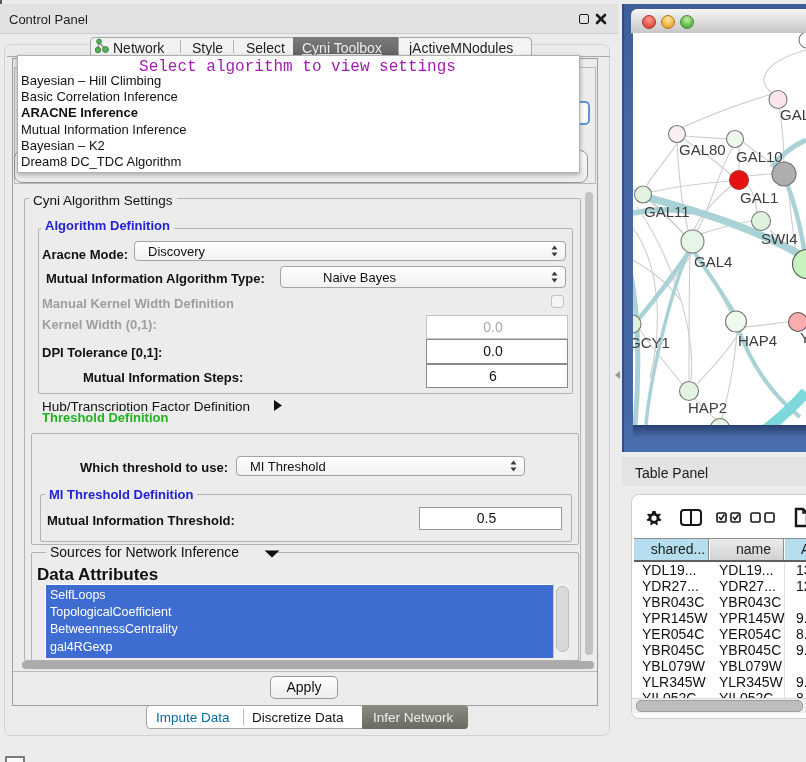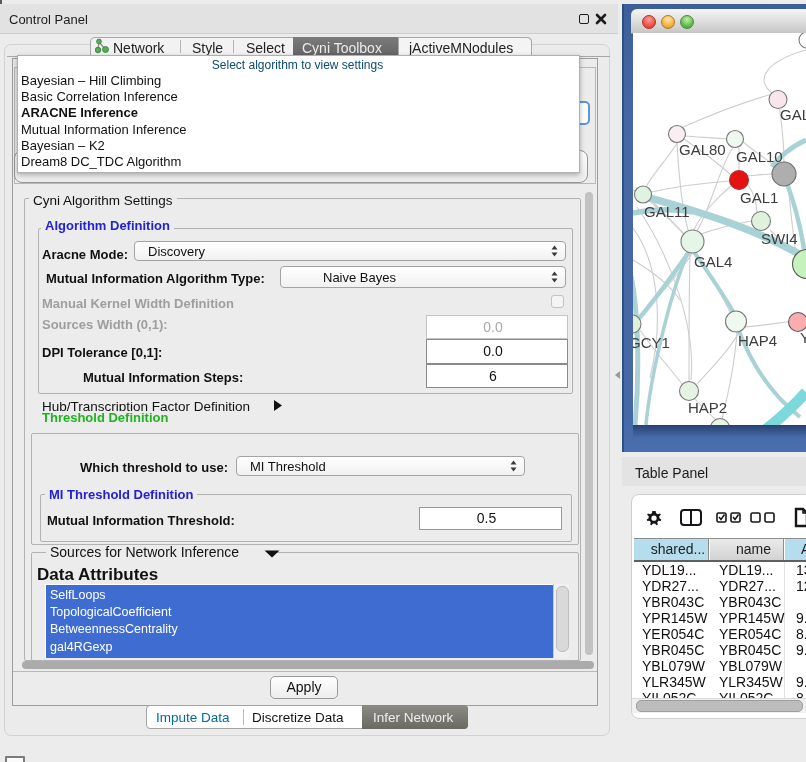--- a/index.html
+++ b/index.html
@@ -39,21 +39,21 @@
   <circle cx="4" cy="3.5" r="2.4" fill="#55b055" stroke="#2e7d32" stroke-width="0.8"></circle>
   <circle cx="3" cy="12" r="2.8" fill="#55b055" stroke="#2e7d32" stroke-width="0.8"></circle>
   <circle cx="10.5" cy="11.5" r="3" fill="#55b055" stroke="#2e7d32" stroke-width="0.8"></circle>
 </svg>
 <div class="abs" style="left:113px;top:40px;font-size:14px;color:#222;">Network</div>
 <div class="abs" style="left:180px;top:40px;width:1px;height:13px;background:#b4b4b4;"></div>
 <div class="abs" style="left:192px;top:40px;font-size:14px;color:#222;">Style</div>
 <div class="abs" style="left:233px;top:40px;width:1px;height:13px;background:#b4b4b4;"></div>
 <div class="abs" style="left:246px;top:40px;font-size:14px;color:#222;">Select</div>
 <div class="abs" style="left:293px;top:37px;width:105px;height:19px;background:linear-gradient(#7b7b7b,#646464);"></div>
-<div class="abs" style="left:302px;top:40px;font-size:14px;color:#ececec;">Cyni Toolbox</div>
+<div class="abs" style="left:302px;top:40px;font-size:14px;color:#ececec;text-decoration:underline;">Cyni Toolbox</div>
 <div class="abs" style="left:398px;top:37px;width:132px;height:20px;background:#f4f4f4;border:1px solid #a8a8a8;border-radius:0 5px 0 0;"></div>
 <div class="abs" style="left:409px;top:40px;font-size:14px;color:#222;">jActiveMNodules</div>
 
 <div class="abs" style="left:12px;top:58px;width:584px;height:646px;background:#ececec;border:1px solid #9e9e9e;"></div>
 
 <div class="abs" style="left:14px;top:67px;width:580px;height:115px;border:1px solid #b8b8b8;"></div>
 <div class="abs" style="left:480px;top:101px;width:106px;height:20px;background:#fff;border:2px solid #5b97d8;border-radius:5px;"></div>
 <div class="abs" style="left:14px;top:150px;width:572px;height:31px;background:linear-gradient(#fdfdfd,#ececec);border:1px solid #979797;border-radius:8px;"></div>
 
 <div class="groupbox" style="left:24px;top:198px;width:555px;height:461px;"></div>
@@ -73,21 +73,21 @@
 <div class="lbl b" style="left:46px;top:271px;">Mutual Information Algorithm Type:</div>
 <div class="combo" style="left:280px;top:266px;width:284px;height:20px;">
   <span class="txt" style="left:42px;">Naive Bayes</span>
     <svg class="arrs" width="7" height="12" viewBox="0 0 7 12">
       <path d="M0.5 4.5 L3.5 0.5 L6.5 4.5 Z" fill="#3a3a3a"></path>
       <path d="M0.5 7.5 L3.5 11.5 L6.5 7.5 Z" fill="#3a3a3a"></path>
     </svg>
 </div>
 <div class="lbl b gray" style="left:42px;top:296px;">Manual Kernel Width Definition</div>
 <div class="abs" style="left:551px;top:295px;width:11px;height:11px;background:#f4f4f4;border:1px solid #c2c2c2;border-radius:3px;"></div>
-<div class="lbl b gray" style="left:42px;top:317px;">Sources Width (0,1):</div>
+<div class="lbl b gray" style="left:42px;top:317px;">Kernel Width (0,1):</div>
 <div class="field" style="left:426px;top:315px;width:132px;height:22px;border:1px solid #c4c4c4;color:#a9a9a9;padding-right:8px;line-height:22px;">0.0</div>
 <div class="lbl b" style="left:42px;top:345px;">DPI Tolerance [0,1]:</div>
 <div class="field" style="left:426px;top:339px;width:132px;height:23px;border:1px solid #8a8a8a;padding-right:8px;line-height:23px;">0.0</div>
 <div class="lbl b" style="left:42px;top:370px;margin-left:41px;">Mutual Information Steps:</div>
 <div class="field" style="left:426px;top:364px;width:132px;height:22px;border:1px solid #8a8a8a;padding-right:8px;line-height:22px;">6</div>
 
 <div class="lbl" style="left:42px;top:399px;font-size:13.5px;">Hub/Transcription Factor Definition</div>
 <svg class="abs" style="left:272px;top:399px;" width="12" height="13">
     <path d="M2 1 L10 6.5 L2 12 Z" fill="#111"></path>
   </svg>
@@ -137,21 +137,21 @@
 <div class="abs" style="left:252px;top:710px;font-size:13.5px;color:#111;">Discretize Data</div>
 <div class="abs" style="left:373px;top:710px;font-size:13.5px;color:#eeeeec;">Infer Network</div>
 
 <div class="abs" style="left:5px;top:756px;width:16px;height:10px;background:linear-gradient(#ffffff,#ececec);border:2px solid #7b7b7b;border-radius:1px;"></div>
 
 <svg class="abs" style="left:615px;top:371px;" width="6" height="8">
     <path d="M5 0 L0 4 L5 8 Z" fill="#9a9a9a"></path>
   </svg>
 
 <div class="abs" style="left:17px;top:55px;width:561px;height:116px;background:#fff;border:1px solid #b0b0b0;box-shadow:0 2px 5px rgba(0,0,0,0.3);"></div>
-<div class="abs" style="left:17px;top:58px;width:561px;text-align:center;font-size:12px;color:#0c4a6e;">Select algorithm to view settings</div>
+<div class="abs" style="left:17px;top:58px;width:561px;text-align:center;font-size:16px;color:#a21caf;font-family:Liberation Mono, monospace;">Select algorithm to view settings</div>
 <div class="abs" style="left:21px;top:73px;font-size:13px;color:#111;line-height:16.2px;">
 Bayesian – Hill Climbing<br>
 Basic Correlation Inference<br>
 <span class="b">ARACNE Inference</span><br>
 Mutual Information Inference<br>
 Bayesian – K2<br>
 Dream8 DC_TDC Algorithm
 </div>
 
 <div class="abs" style="left:622px;top:4px;width:184px;height:448px;background:linear-gradient(#3d5f99,#4669a6 30%,#4669a6 92%,#4a6fae);"></div>

